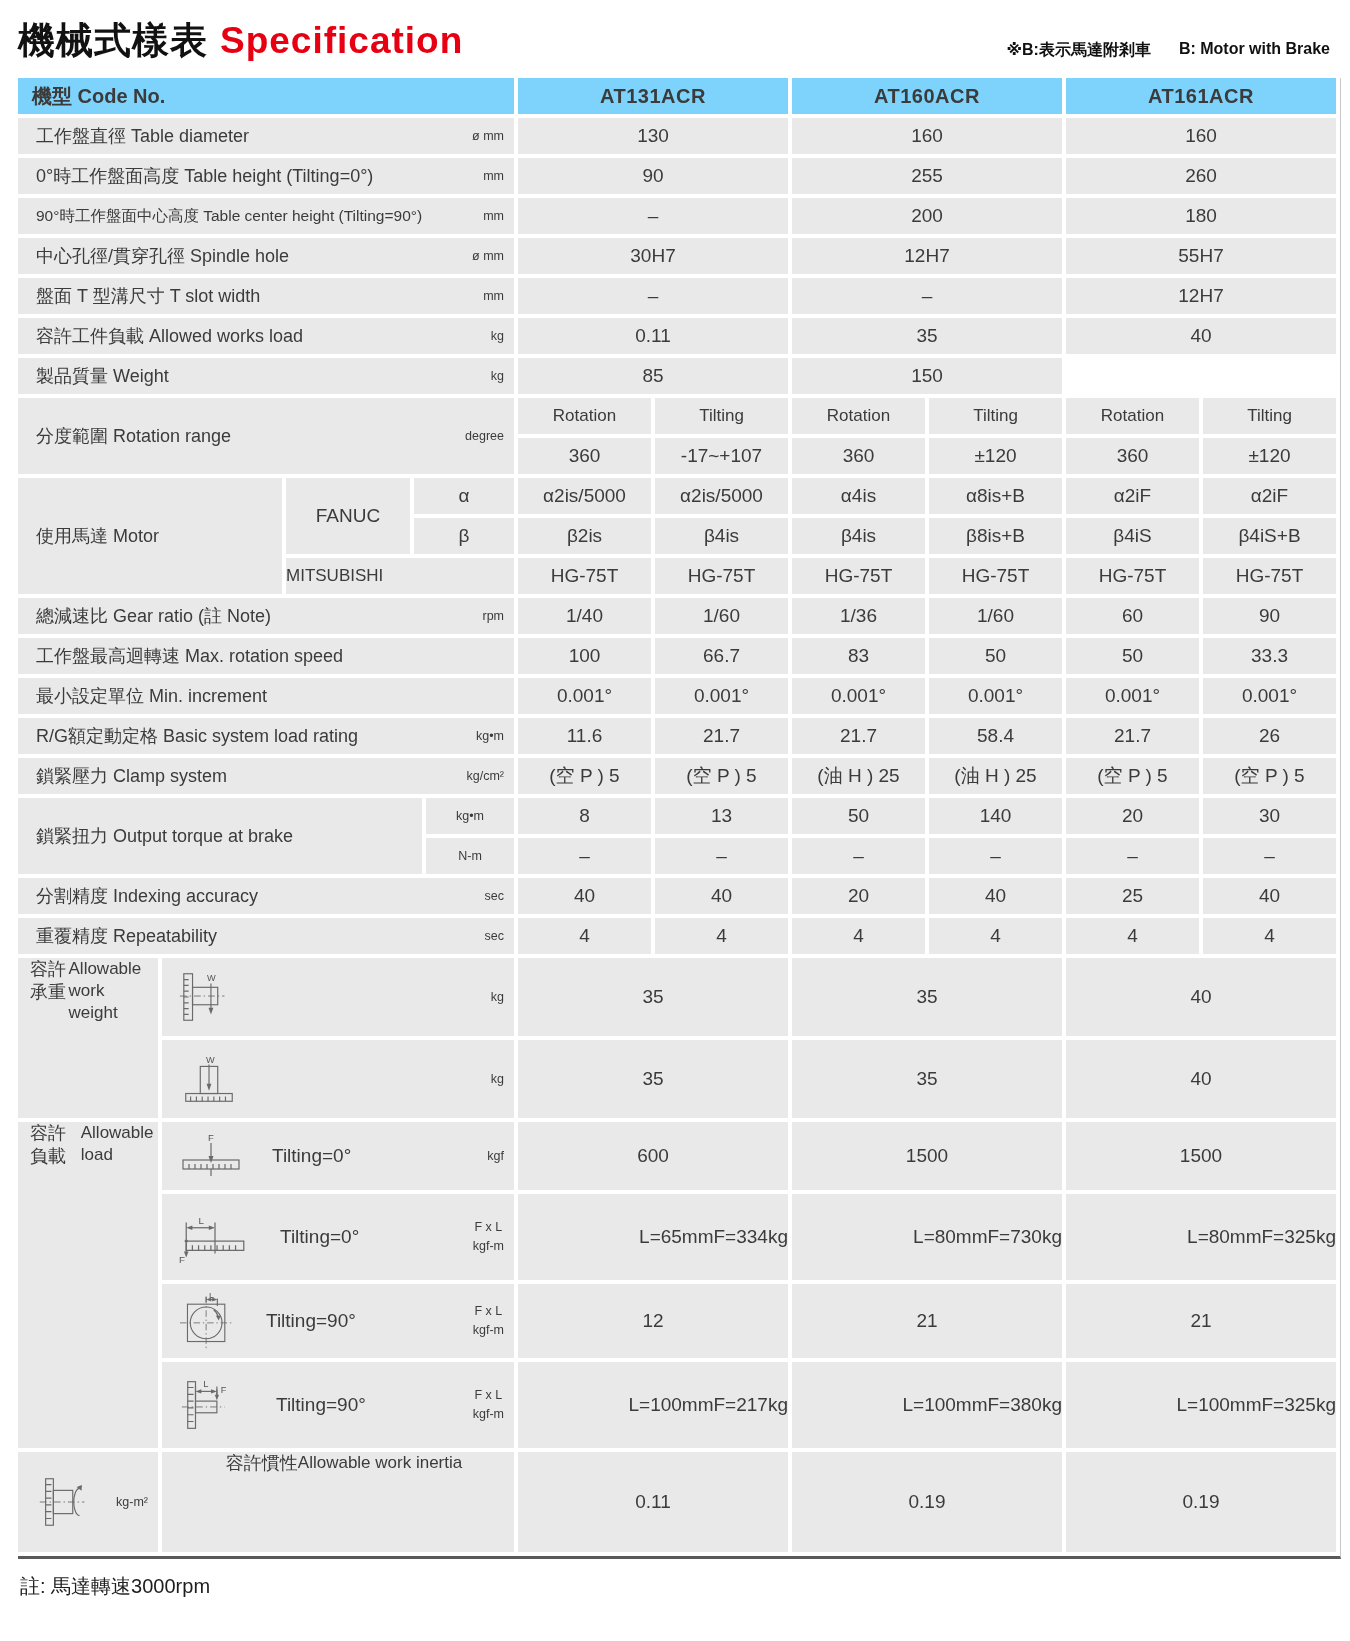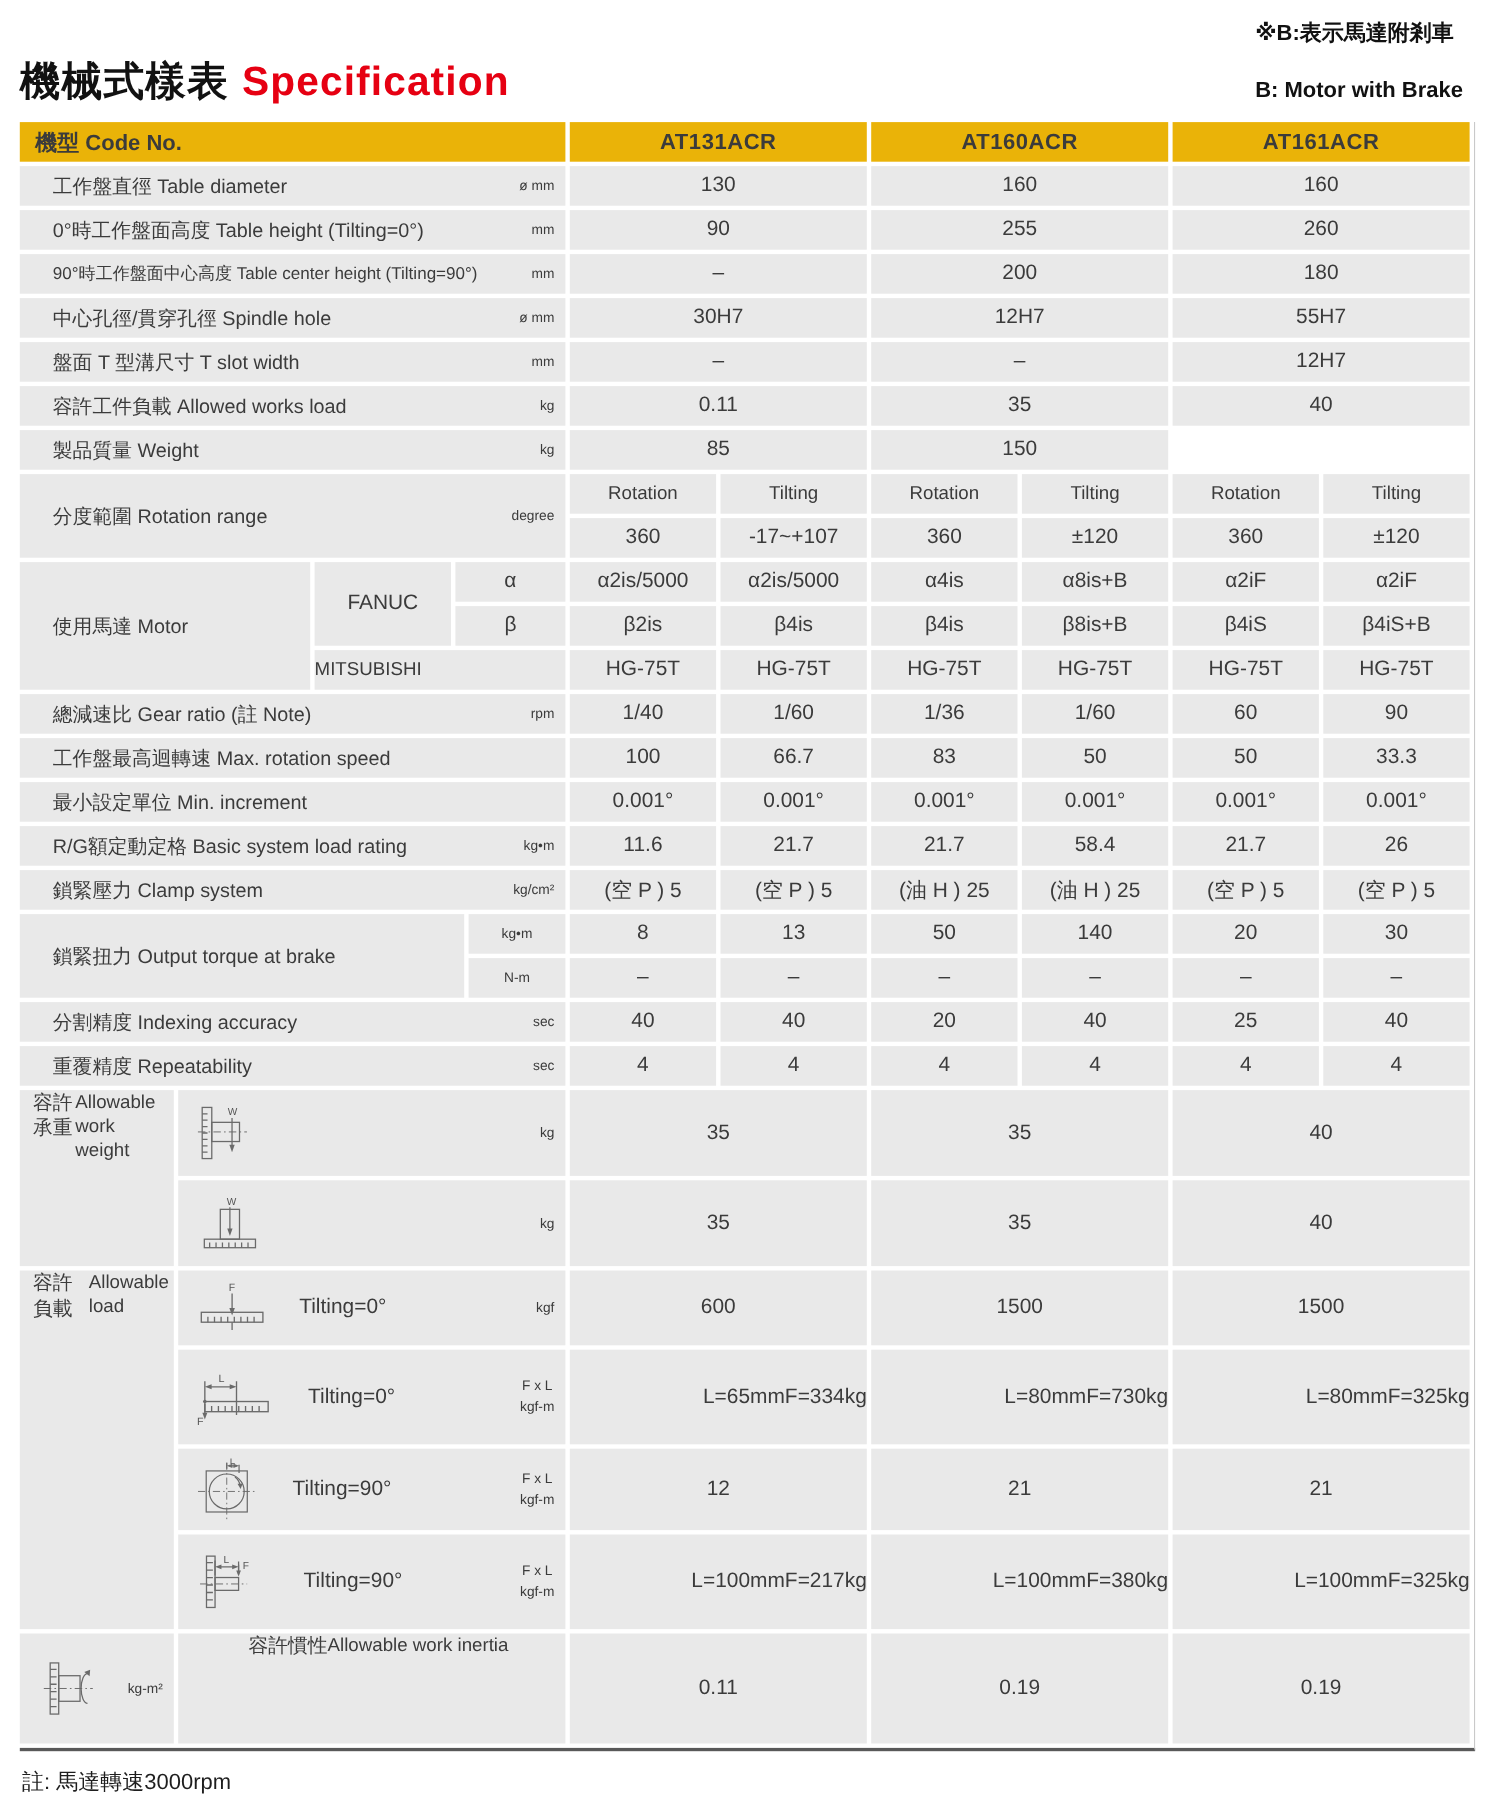--- a/index.html
+++ b/index.html
@@ -2,36 +2,36 @@
 <html><head>
 <meta charset="utf-8">
 <style>
   * { box-sizing: border-box; }
   body { margin:0; background:#fff; font-family:"Liberation Sans","DejaVu Sans",sans-serif; }
   .page { width:1350px; height:1641px; padding:16px 14px 0 18px; overflow:hidden; }
 
   .titlebar { width:1318px; display:flex; justify-content:space-between; align-items:flex-end; margin-bottom:12px; padding-right:6px; }
   .title { font-size:37px; font-weight:bold; color:#111; letter-spacing:1px; white-space:nowrap; }
   .title .red { color:#e60012; margin-left:12px; }
-  .brake-note { font-size:20px; font-weight:bold; color:#111; display:flex; gap:28px; padding-bottom:5px; white-space:nowrap;flex-direction:column; }
+  .brake-note { font-size:16px; font-weight:bold; color:#111; display:flex; gap:28px; padding-bottom:5px; white-space:nowrap; }
 
   .spec-table { width:1323px; padding:0 4px 4px 0; border-right:1px solid #c9c9c9; border-bottom:3px solid #595959; }
   .grid { display:grid; gap:4px; margin-bottom:4px; }
   .r3 { grid-template-columns:496px 270px 270px 270px; grid-auto-rows:36px; }
   .r6 { grid-template-columns:496px repeat(6,133px); grid-auto-rows:36px; }
   .motor-grid  { grid-template-columns:264px 124px 100px repeat(6,133px); grid-template-rows:36px 36px 36px; }
   .torque-grid { grid-template-columns:404px 88px repeat(6,133px); grid-template-rows:36px 36px; }
   .sect { grid-template-columns:140px 352px 270px 270px 270px; }
   .ww-grid { grid-template-rows:78px 78px; }
   .load-grid { grid-template-rows:68px 86px 74px 86px; }
   .inertia-grid { grid-template-rows:100px; margin-bottom:0; }
 
   .cell { background:#e9e9e9; display:flex; align-items:center; color:#3b3b3b; min-width:0; }
-  .head { background:#eab308; }
-  .label { justify-content:space-between; padding:0 10px 0 30px; font-size:18px; }
+  .head { background:#7dd3fc; }
+  .label { justify-content:space-between; padding:0 10px 0 18px; font-size:18px; }
   .label .lt { white-space:nowrap; }
   .label .lt.small { font-size:15.5px; }
   .unit { font-size:12.5px; margin-left:8px; white-space:nowrap; }
   .code { font-size:20px; font-weight:bold; padding-left:14px; }
   .model { justify-content:center; font-size:20px; font-weight:bold; letter-spacing:.5px; }
   .val { justify-content:center; font-size:19px; text-align:center; }
   .val.two { flex-direction:row; justify-content:flex-end; line-height:1.55; }
   .subhead { justify-content:center; font-size:17px; }
   .unit-cell { justify-content:center; font-size:12.5px; }
   .sym { justify-content:center; font-size:19px; }

